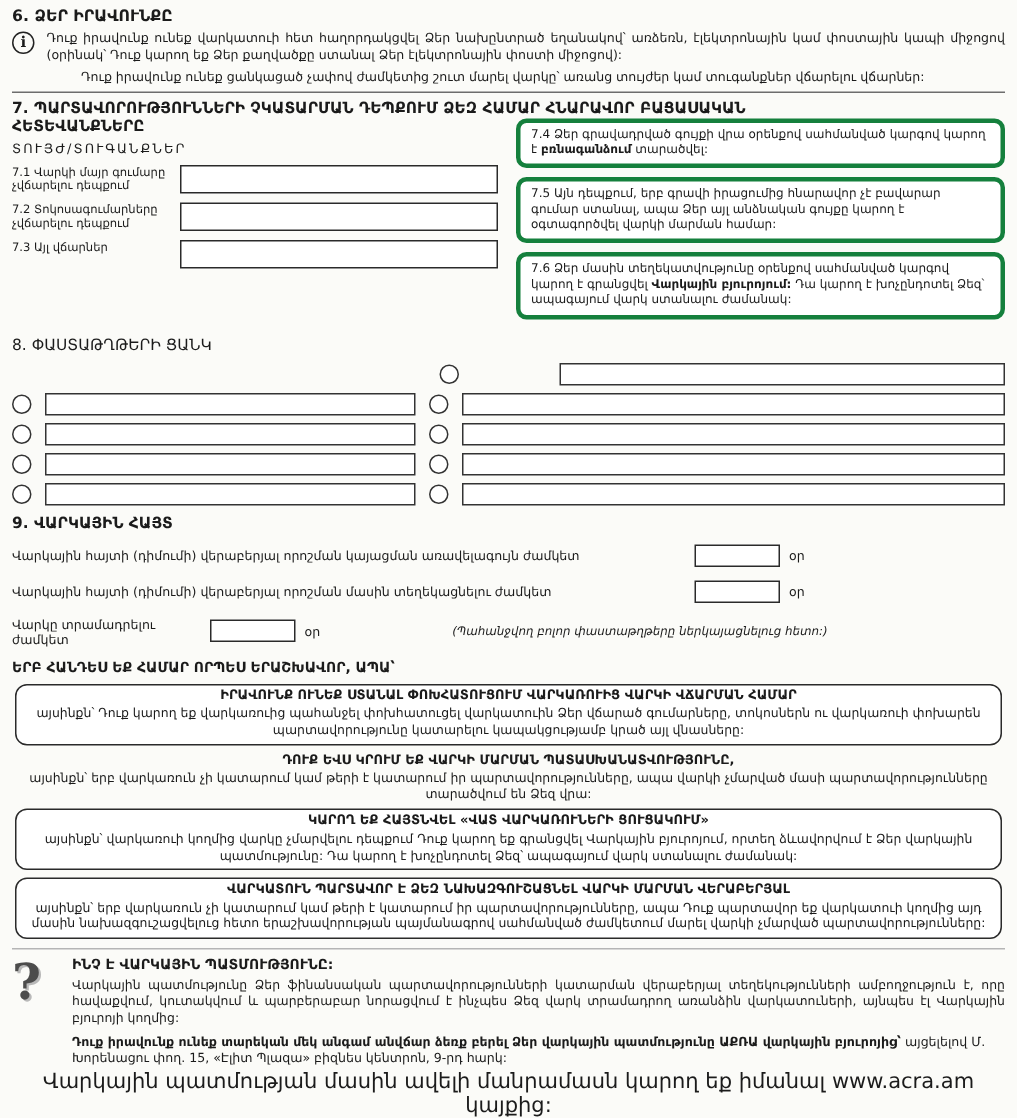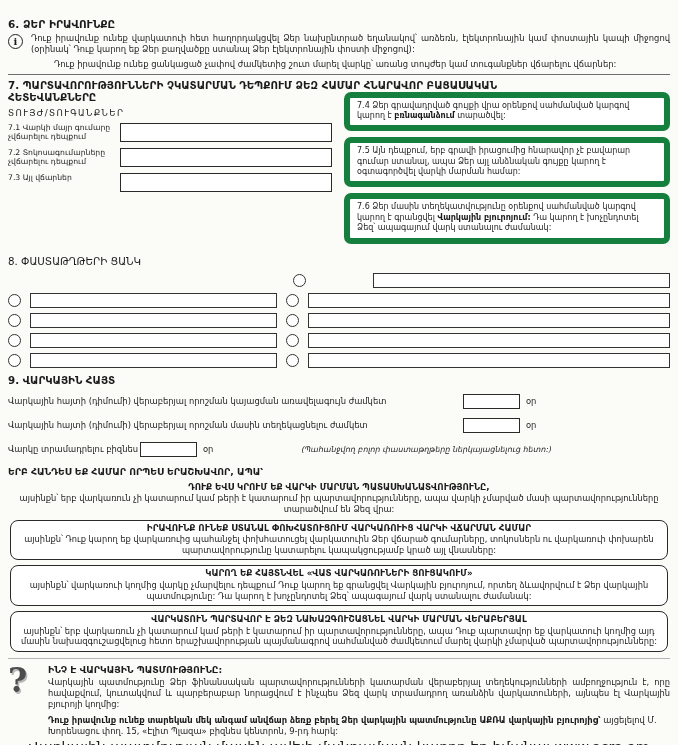--- a/index.html
+++ b/index.html
@@ -3,21 +3,21 @@
 <meta charset="utf-8">
 <style>
   * { margin:0; padding:0; box-sizing:border-box; }
   html,body { width:678px; height:745px; }
   body {
     font-family:"DejaVu Sans","Liberation Sans",sans-serif;
     background:#fbfbf8;
     color:#1b1b1b;
     overflow:hidden;
   }
-  .page { width:678px; height:745px; padding:18px 8px 3px; }
+  .page { width:678px; height:745px; padding:5px 8px 3px; }
   b { font-weight:bold; }
 
   
   .sec6-title { font-size:10.5px; font-weight:bold; margin-bottom:3px; }
   .intro-row { display:flex; gap:8px; }
   .info-icon {
     flex:0 0 15px; width:15px; height:15px; border:1.5px solid #222; border-radius:50%;
     display:flex; align-items:center; justify-content:center;
     font-size:10px; font-weight:bold; font-family:"DejaVu Serif",serif; margin-top:1px;
   }
@@ -27,21 +27,21 @@
 
   
   .sec7-title { font-size:10.3px; font-weight:bold; width:575px; line-height:1.2; }
   .sec7-cols { display:flex; gap:12px; }
   .sec7-left { flex:0 0 324px; margin-top:3px; }
   .penalties { font-size:8.6px; letter-spacing:1.4px; margin:1px 0 5px; }
   .pen-row { display:flex; gap:6px; margin-bottom:6px; align-items:stretch; }
   .pen-label { flex:0 0 106px; font-size:7.7px; line-height:1.25; }
   .pen-slot { flex:1; border:1px solid #2a2a2a; min-height:19px; background:#fff; }
   .sec7-right { flex:1; margin-top:-12px; }
-  .rbox { border:6px solid #15803d; border-radius:7px; background:#fff;
+  .rbox { border:3px solid #15803d; border-radius:7px; background:#fff;
           font-size:8px; line-height:1.3; padding:3px 7px 4px; margin-bottom:6px; }
 
   
   .sec8-title { font-size:10.3px; font-weight:normal; margin:5px 0 6px; }
   .grid-row { display:flex; align-items:center; margin-bottom:5px; }
   .radio { flex:0 0 13px; width:13px; height:13px; border:1px solid #333; border-radius:50%; background:#fff; }
   .gslot { border:1px solid #333; height:15px; background:#fff; }
   .gslot.left { flex:0 0 247px; margin-left:9px; }
   .gslot.right { flex:1; margin-left:9px; }
   .rm { margin-left:9px; }
@@ -164,38 +164,38 @@
       <div class="s9unit">օր</div>
     </div>
 
     <div class="s9row">
       <div class="s9label">Վարկային հայտի (դիմումի) վերաբերյալ որոշման մասին տեղեկացնելու ժամկետ</div>
       <div class="s9slot"></div>
       <div class="s9unit">օր</div>
     </div>
 
     <div class="s9row">
-      <div class="s9label short">Վարկը տրամադրելու բիզնես</div>
+      <div class="s9label short">Վարկը տրամադրելու ժամկետ</div>
       <div class="s9slot"></div>
       <div class="s9unit">օր</div>
       <div class="s9note">(Պահանջվող բոլոր փաստաթղթերը ներկայացնելուց հետո:)</div>
     </div>
   </section>
 
   <section>
     <div class="g-intro">ԵՐԲ ՀԱՆԴԵՍ ԵՔ ՀԱՄԱՐ ՈՐՊԵՍ ԵՐԱՇԽԱՎՈՐ, ԱՊԱ՝</div>
 
+    <div class="g-block g-box">
+      <div class="g-head">ԻՐԱՎՈՒՆՔ ՈՒՆԵՔ ՍՏԱՆԱԼ ՓՈԽՀԱՏՈՒՑՈՒՄ ՎԱՐԿԱՌՈՒԻՑ ՎԱՐԿԻ ՎՃԱՐՄԱՆ ՀԱՄԱՐ</div>
+      <div>այսինքն՝ Դուք կարող եք վարկառուից պահանջել փոխհատուցել վարկատուին Ձեր վճարած գումարները, տոկոսներն ու վարկառուի փոխարեն պարտավորությունը կատարելու կապակցությամբ կրած այլ վնասները:</div>
+    </div>
+
     <div class="g-block">
       <div class="g-head">ԴՈՒՔ ԵՎՍ ԿՐՈՒՄ ԵՔ ՎԱՐԿԻ ՄԱՐՄԱՆ ՊԱՏԱՍԽԱՆԱՏՎՈՒԹՅՈՒՆԸ,</div>
       <div>այսինքն՝ երբ վարկառուն չի կատարում կամ թերի է կատարում իր պարտավորությունները, ապա վարկի չմարված մասի պարտավորությունները տարածվում են Ձեզ վրա:</div>
-    </div>
-
-    <div class="g-block g-box">
-      <div class="g-head">ԻՐԱՎՈՒՆՔ ՈՒՆԵՔ ՍՏԱՆԱԼ ՓՈԽՀԱՏՈՒՑՈՒՄ ՎԱՐԿԱՌՈՒԻՑ ՎԱՐԿԻ ՎՃԱՐՄԱՆ ՀԱՄԱՐ</div>
-      <div>այսինքն՝ Դուք կարող եք վարկառուից պահանջել փոխհատուցել վարկատուին Ձեր վճարած գումարները, տոկոսներն ու վարկառուի փոխարեն պարտավորությունը կատարելու կապակցությամբ կրած այլ վնասները:</div>
     </div>
 
     <div class="g-block g-box">
       <div class="g-head">ԿԱՐՈՂ ԵՔ ՀԱՅՏՆՎԵԼ «ՎԱՏ ՎԱՐԿԱՌՈՒՆԵՐԻ ՑՈՒՑԱԿՈՒՄ»</div>
       <div>այսինքն՝ վարկառուի կողմից վարկը չմարվելու դեպքում Դուք կարող եք գրանցվել Վարկային բյուրոյում, որտեղ ձևավորվում է Ձեր վարկային պատմությունը: Դա կարող է խոչընդոտել Ձեզ՝ ապագայում վարկ ստանալու ժամանակ:</div>
     </div>
 
     <div class="g-block g-box">
       <div class="g-head">ՎԱՐԿԱՏՈՒՆ ՊԱՐՏԱՎՈՐ Է ՁԵԶ ՆԱԽԱԶԳՈՒՇԱՑՆԵԼ ՎԱՐԿԻ ՄԱՐՄԱՆ ՎԵՐԱԲԵՐՅԱԼ</div>
       <div>այսինքն՝ երբ վարկառուն չի կատարում կամ թերի է կատարում իր պարտավորությունները, ապա Դուք պարտավոր եք վարկատուի կողմից այդ մասին նախազգուշացվելուց հետո երաշխավորության պայմանագրով սահմանված ժամկետում մարել վարկի չմարված պարտավորությունները:</div>

